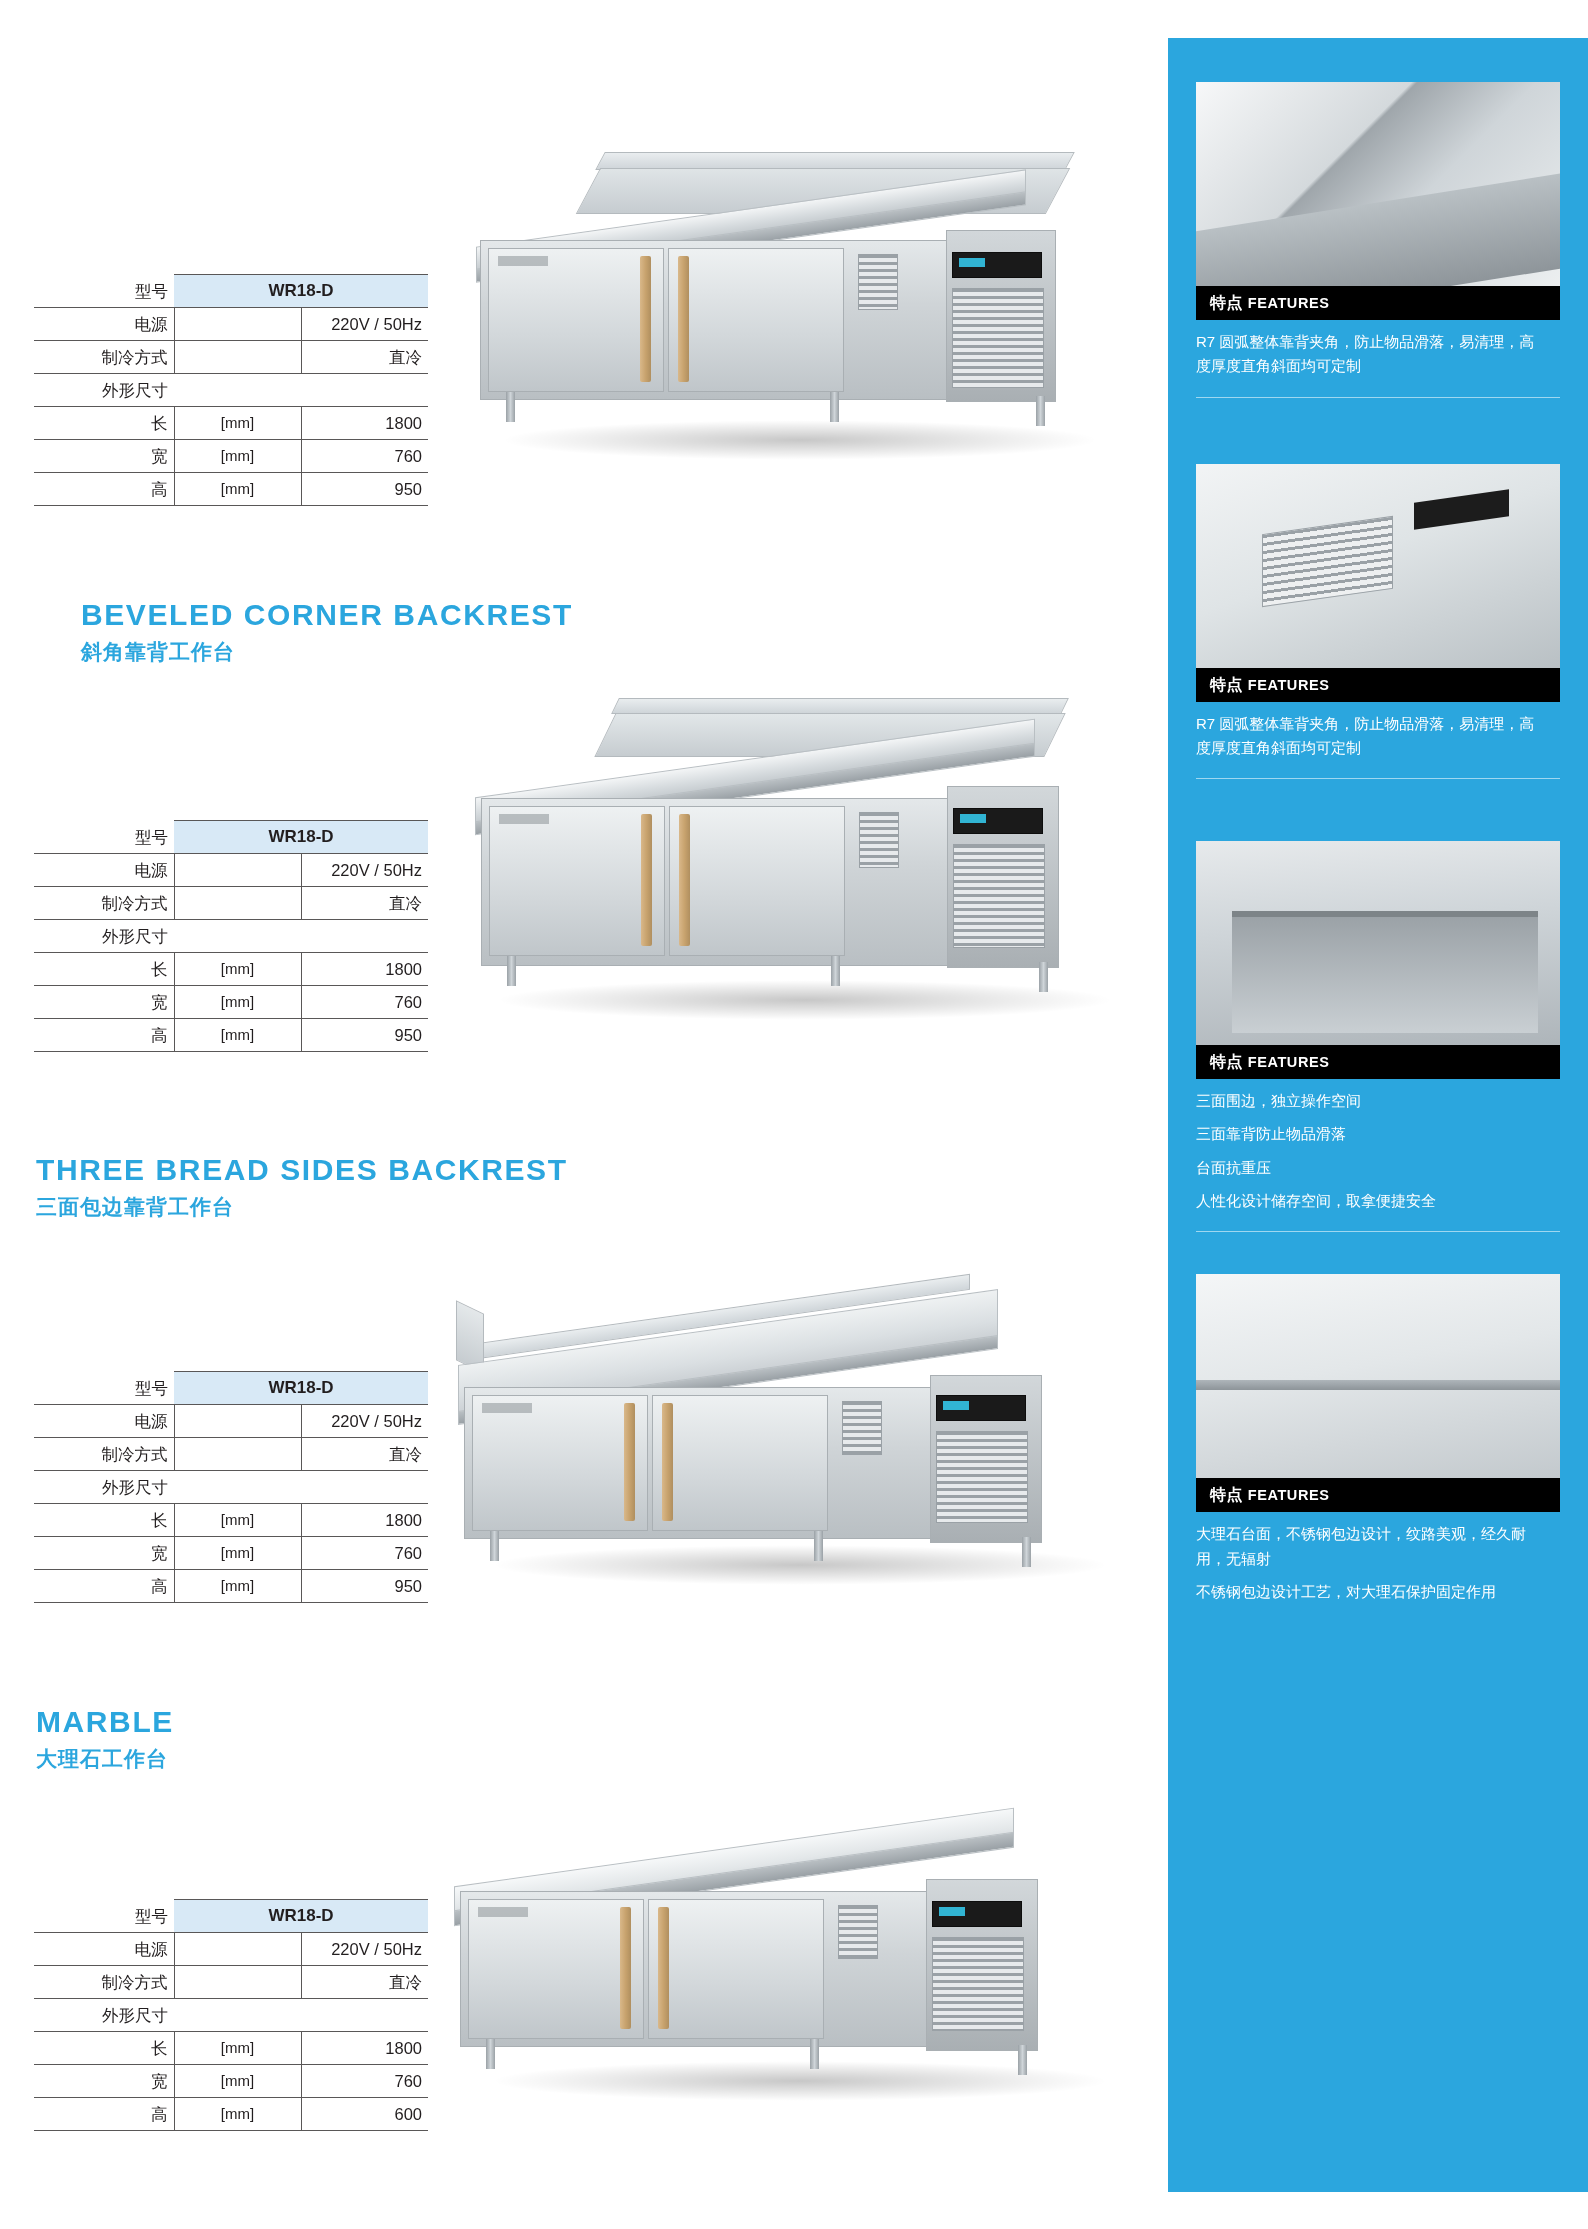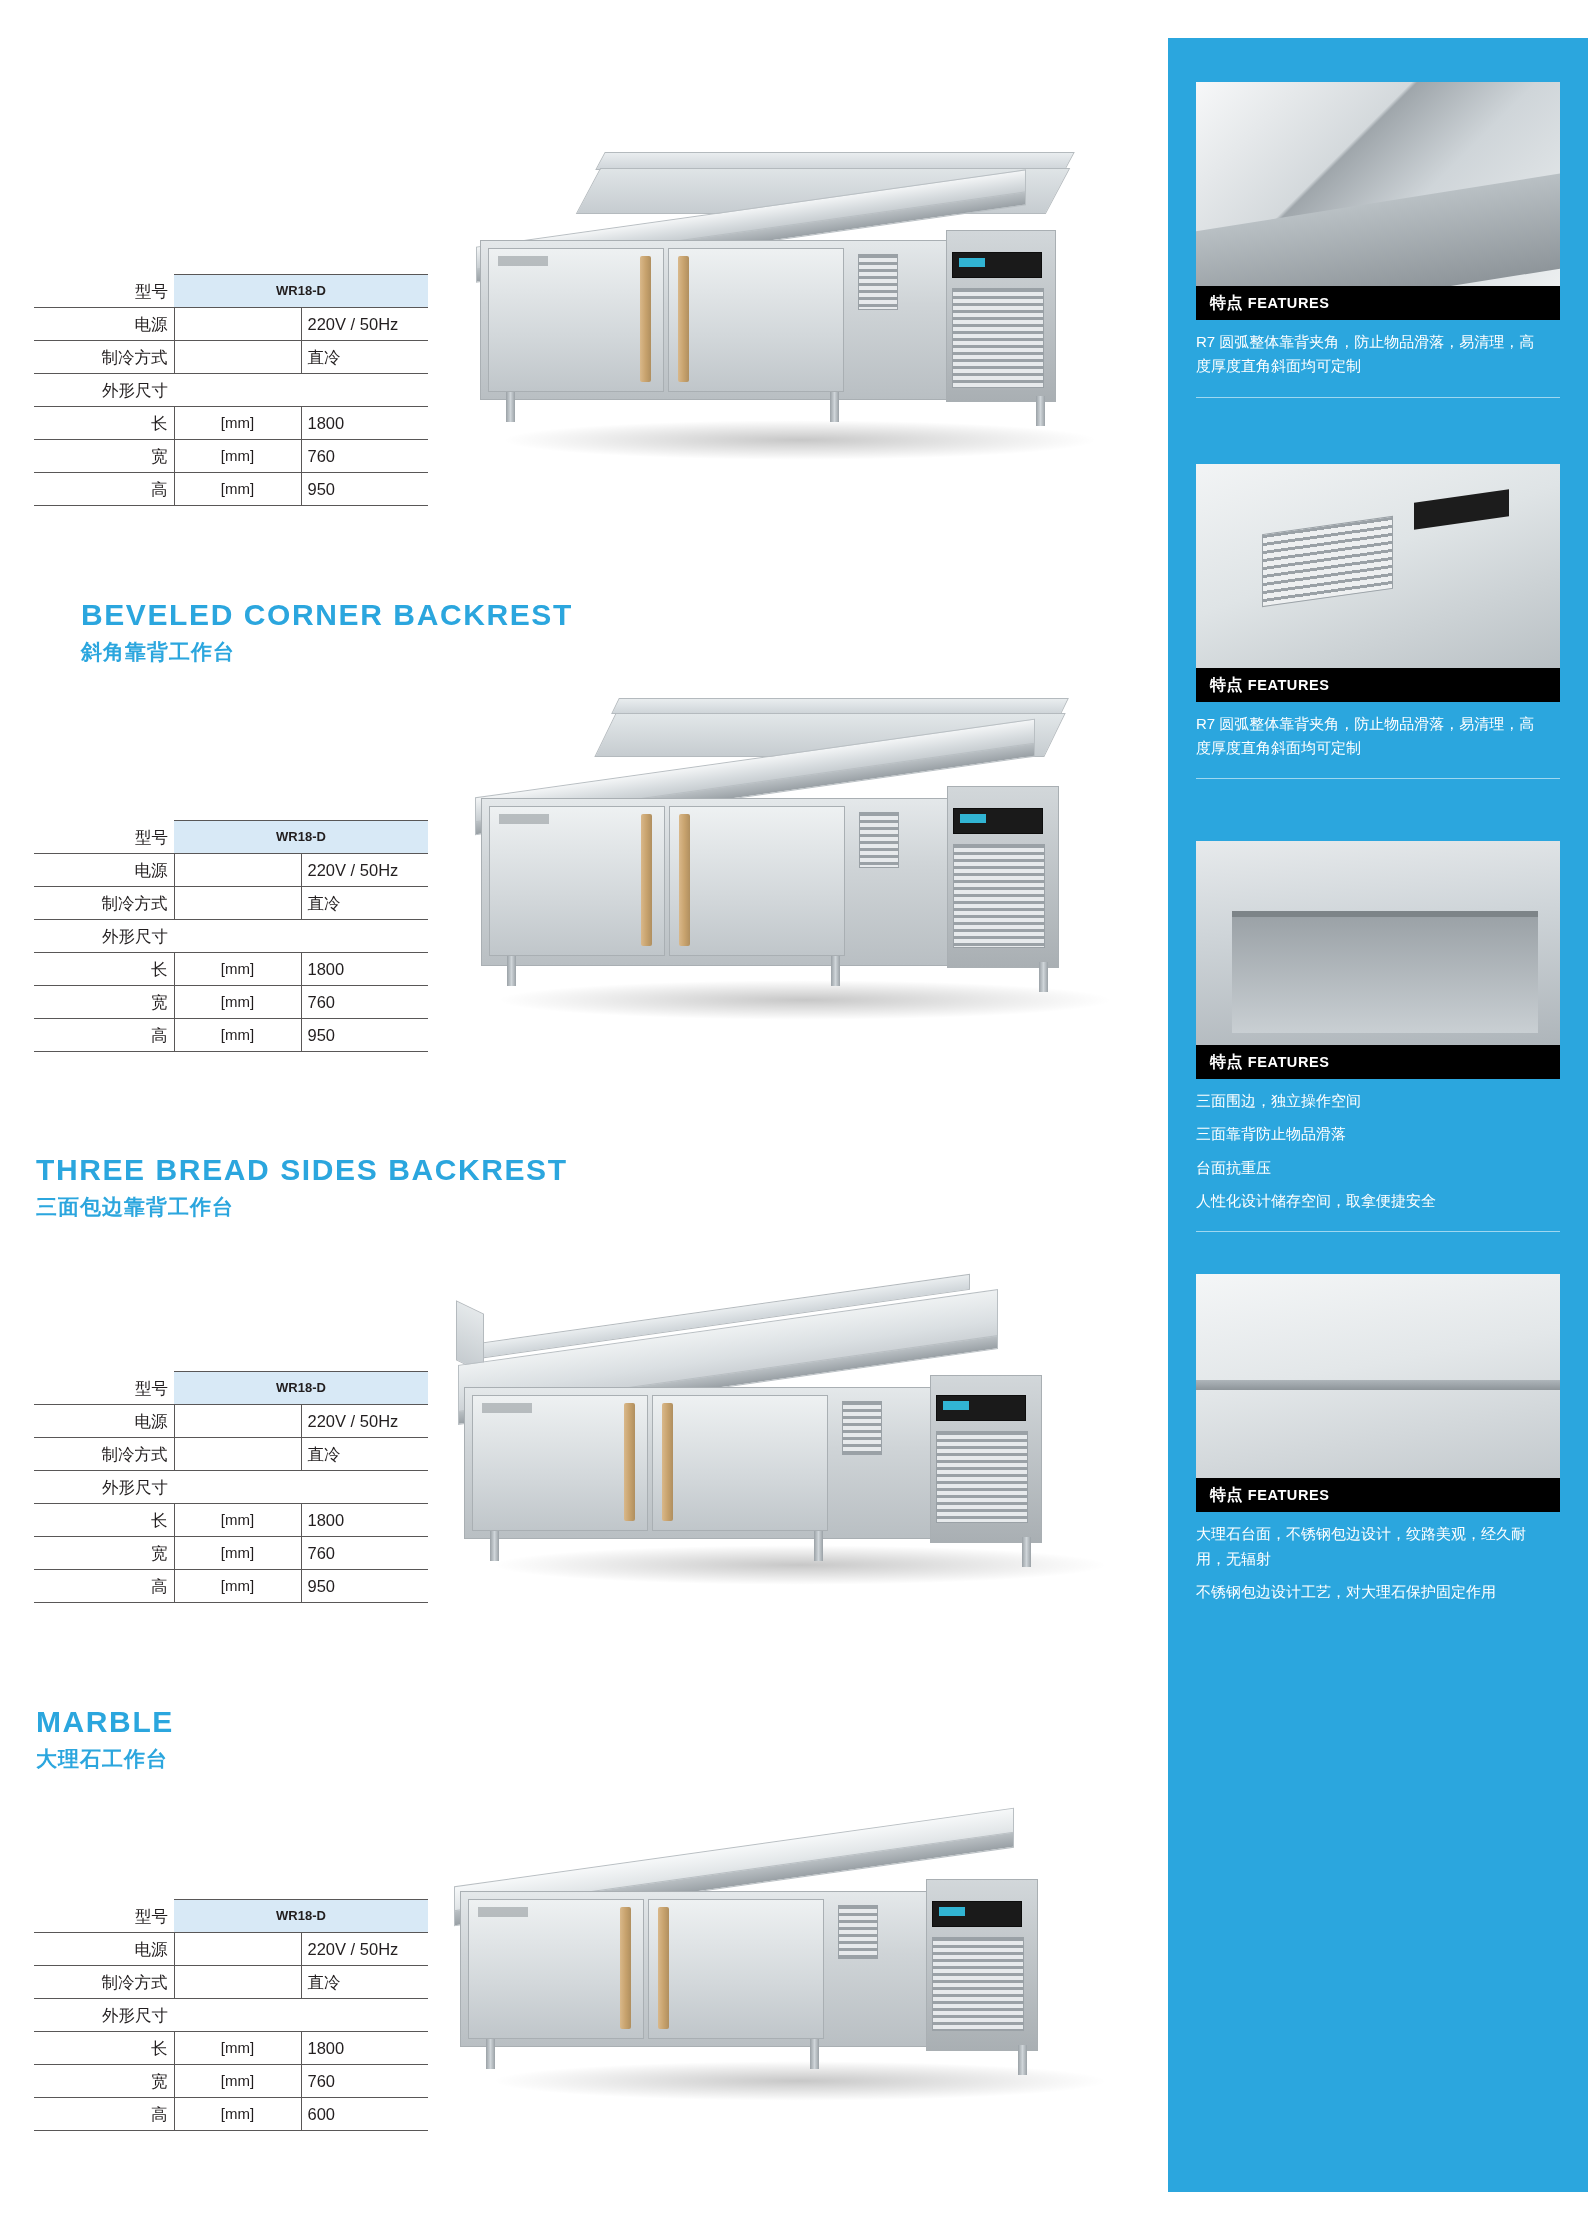--- a/index.html
+++ b/index.html
@@ -57,26 +57,26 @@
     border-top:1px solid #595757;
     border-bottom:1px solid #595757;
     font-size:16.5px;
     color:#221e1f;
     height:32px;
     padding:0 6px;
     line-height:32px;
   }
   .spec-table tr td.c-label { width:140px; text-align:right; padding-left:4px; }
   .spec-table tr td.c-unit  { width:62px;  text-align:center; font-size:15px; }
-  .spec-table tr td.c-val   { width:192px; text-align:left; }
+  .spec-table tr td.c-val   { width:192px; text-align:right; }
   .spec-table tr.model td.c-model {
     background:#d8e9f6;
     text-align:center;
     font-weight:bold;
-    font-size:13px;
+    font-size:17px;
     border-top:1px solid #595757;
     border-bottom:1px solid #595757;
   }
   .spec-table tr.model td.c-label { border-top:none; }
   .spec-table .vline { border-left:1px solid #595757; }
 
   
   .product {
     position:absolute;
   }

